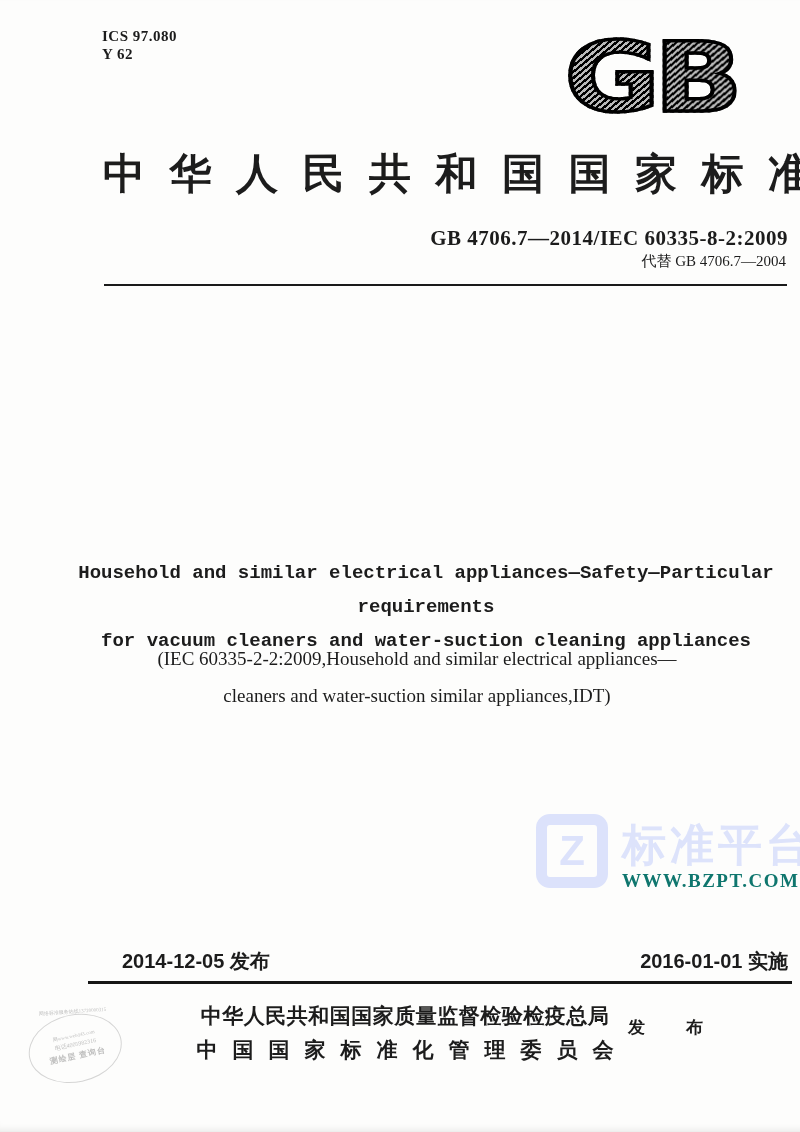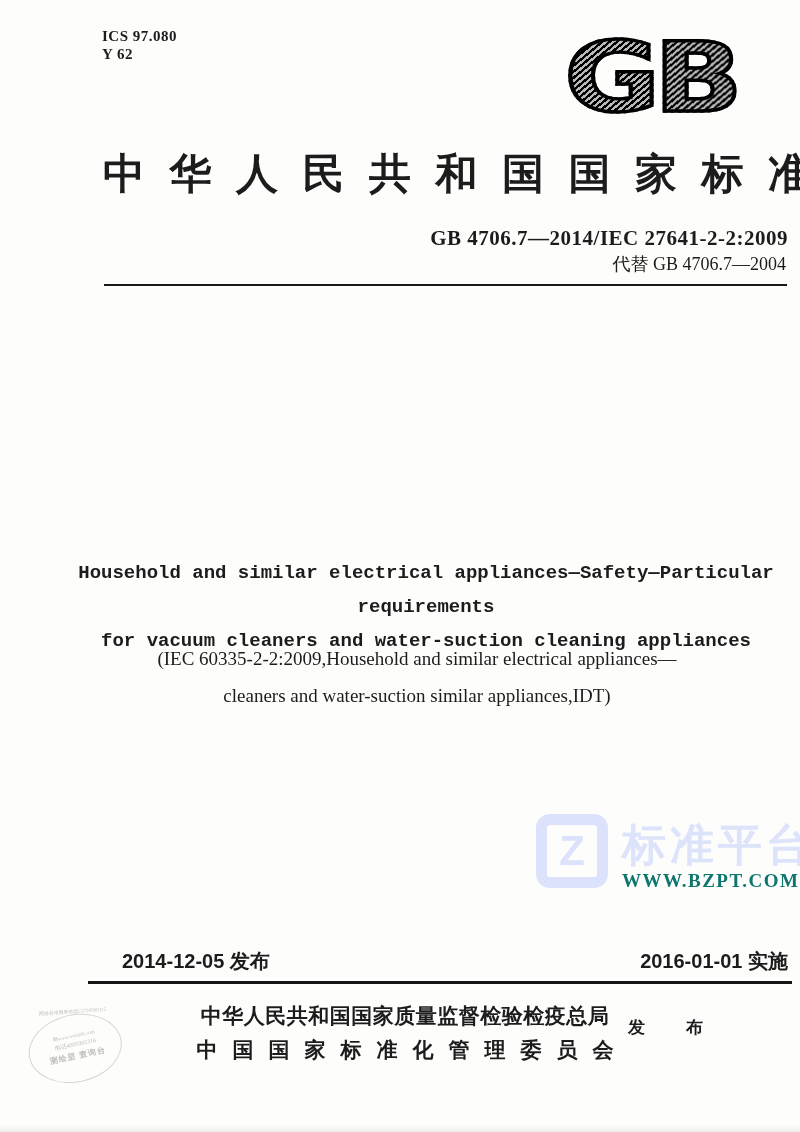--- a/index.html
+++ b/index.html
@@ -39,21 +39,21 @@
   }
 
   
   .heading{
     left:103px;top:146px;width:662px;
     font-size:42px;font-weight:bold;white-space:nowrap;
     letter-spacing:24.5px;margin:0;
   }
 
   .std-number{right:54px;top:226px;font-size:21px;font-weight:bold;letter-spacing:.5px;white-space:nowrap;}
-  .superseded{right:56px;top:252px;font-size:18px;white-space:nowrap;}
+  .superseded{right:56px;top:252px;font-size:15px;white-space:nowrap;}
   .rule-top{left:104px;right:55px;top:284px;height:2px;background:#1a1a1a;}
 
   
   .title-cn{left:0;right:0;top:432px;text-align:center;
     font-family:"Liberation Sans", sans-serif;
     font-size:38px;font-weight:bold;letter-spacing:3px;line-height:52px;}
   .title-en{left:30px;right:20px;top:556px;text-align:center;
     font-size:19px;font-weight:bold;line-height:34px;font-family:Liberation Mono, monospace;}
   .idt-note{left:12px;right:20px;top:640px;text-align:center;
     font-size:19px;line-height:37px;}
@@ -111,21 +111,21 @@
   <div class="abs ics">ICS 97.080</div>
   <div class="abs cls">Y 62</div>
 
   <div class="abs gb-logo">
     <span>G</span>
     <span>B</span>
   </div>
 
   <h1 class="abs heading">中华人民共和国国家标准</h1>
 
-  <div class="abs std-number">GB 4706.7—2014/IEC 27641-2-2:2009</div>
+  <div class="abs std-number">GB 4706.7—2014/IEC 60335-8-2:2009</div>
   <div class="abs superseded">代替 GB 4706.7—2004</div>
   <div class="abs rule-top"></div>
 
 
   <div class="abs title-en">
     <div>Household and similar electrical appliances—Safety—Particular requirements</div>
     <div>for vacuum cleaners and water-suction cleaning appliances</div>
   </div>
 
   <div class="abs idt-note">

